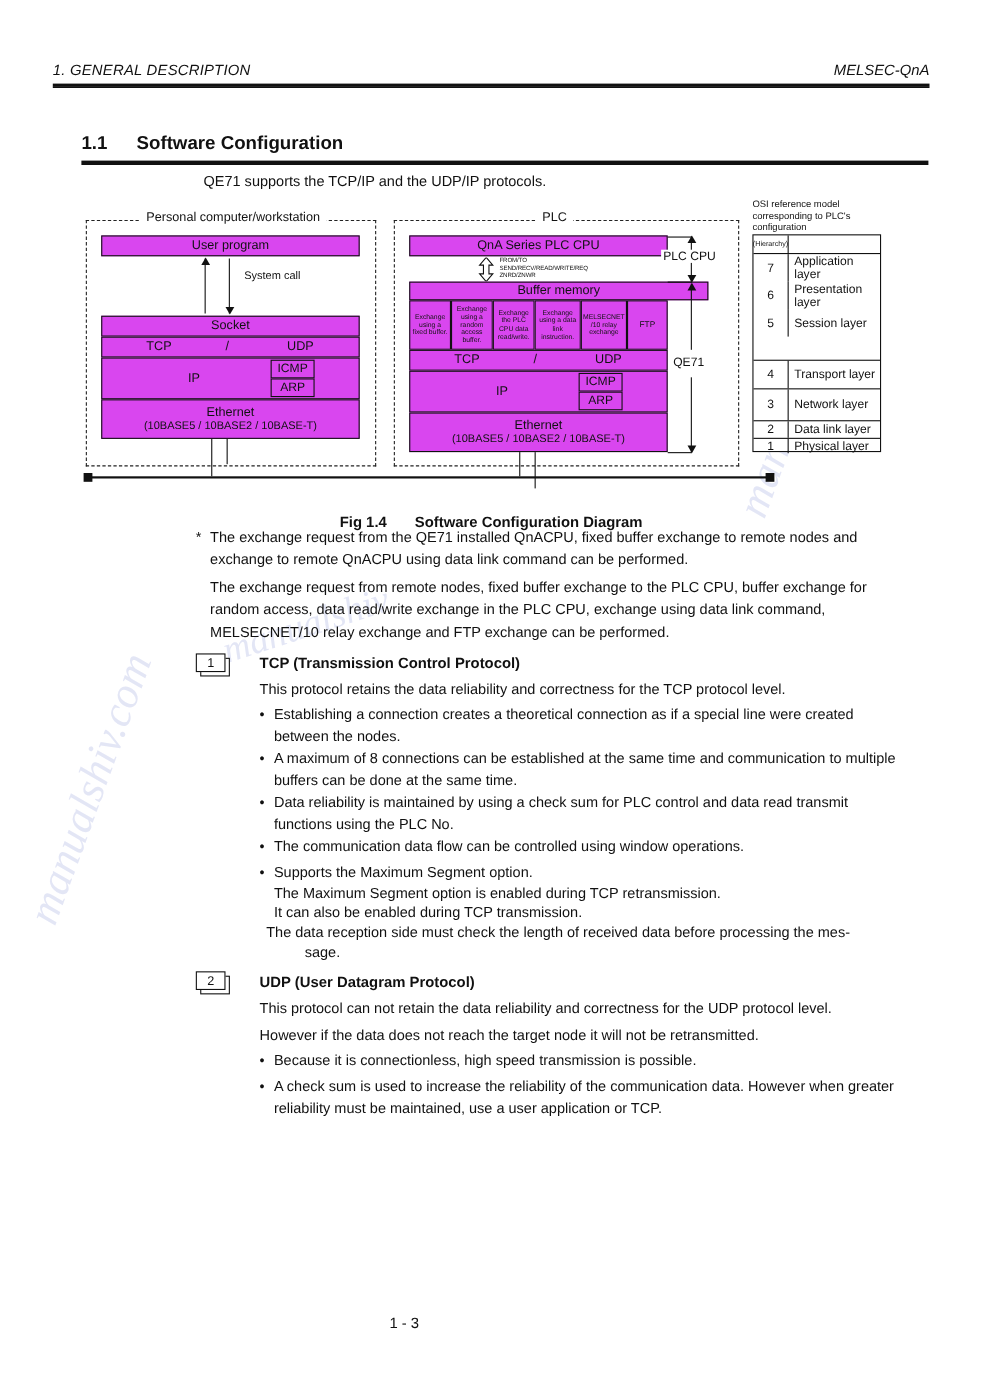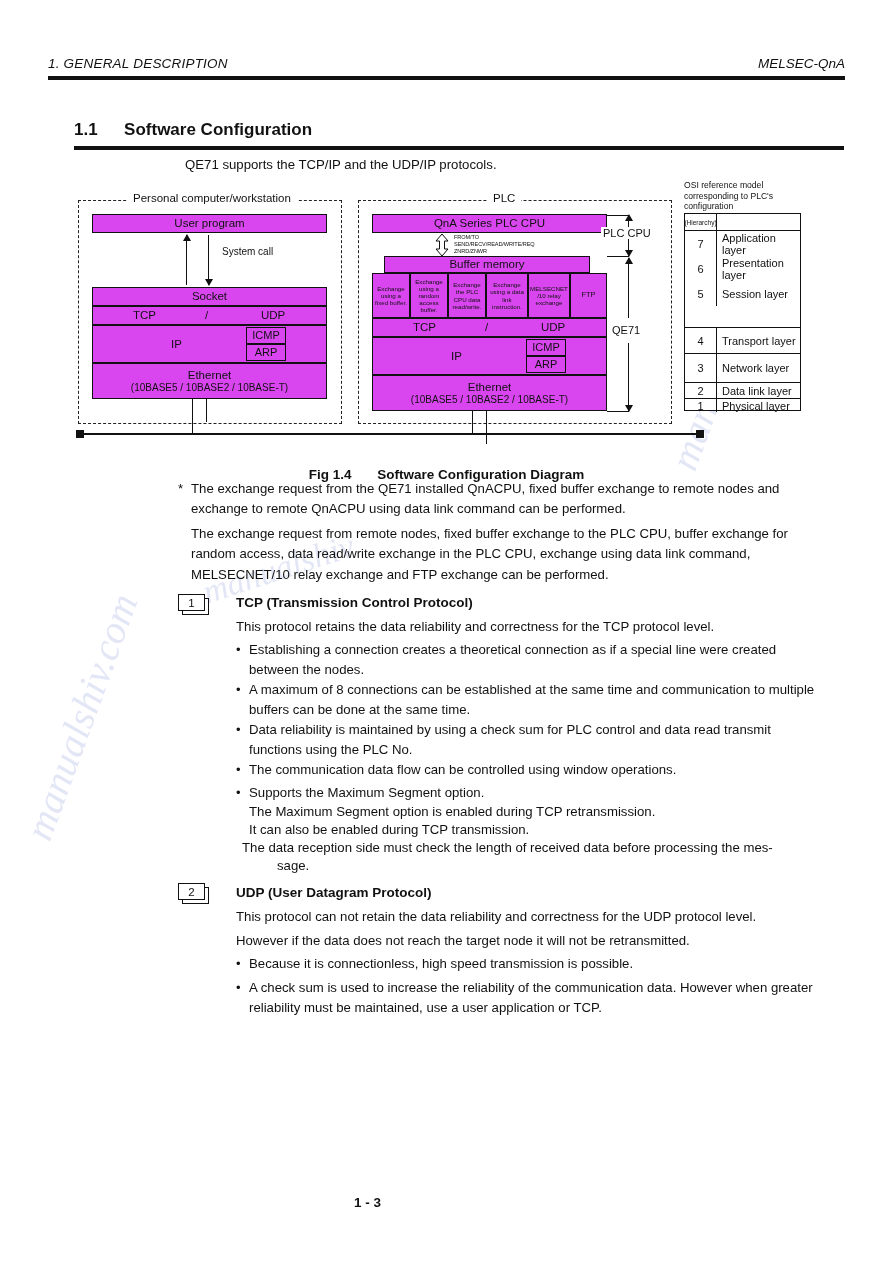--- a/index.html
+++ b/index.html
@@ -92,21 +92,21 @@
                    border:1px solid #111;background:#fff;
                    display:flex;align-items:center;justify-content:center;
                    font-size:11.5px;}
   .subhead{position:absolute;font-weight:bold;font-size:13.5px;}
 
   .bullet{position:absolute;font-size:13.2px;line-height:1.55;}
   .bullet .dot{position:absolute;left:0;top:0;font-size:13px;}
   .bullet .btxt{display:block;margin-left:13px;}
 
   .footer{position:absolute;left:0;top:1195px;width:735px;text-align:center;
-          font-weight:bold;font-size:13.5px;}
+          font-weight:normal;font-size:13.5px;}
 </style>
 </head>
 <body>
 
 <div class="page">
 
   <div class="watermark">
     <div class="wm-text wm1">manualshiv.com</div>
     <div class="wm-text wm2">manualshiv.com</div>
     <div class="wm-text wm3">manualshiv</div>
@@ -166,21 +166,21 @@
 
     <div class="sbox" style="left:302px;top:26px;width:235px;height:19px;">QnA Series PLC CPU</div>
 
     <svg style="position:absolute;left:364px;top:46px;" width="16" height="22">
       <path d="M8 0 L14 7 L10.5 7 L10.5 15 L14 15 L8 22 L2 15 L5.5 15 L5.5 7 L2 7 Z" fill="#fff" stroke="#111" stroke-width="1"></path>
     </svg>
     <div class="lbl-xs" style="left:384px;top:46px;">FROM/TO</div>
     <div class="lbl-xs" style="left:384px;top:53px;">SEND/RECV/READ/WRITE/REQ</div>
     <div class="lbl-xs" style="left:384px;top:60px;">ZNRD/ZNWR</div>
 
-    <div class="sbox" style="left:302px;top:68px;width:206px;height:17px;margin-left:12px;">Buffer memory</div>
+    <div class="sbox" style="left:302px;top:68px;width:272px;height:17px;">Buffer memory</div>
 
     <div class="sbox tiny" style="left:302px;top:85px;width:38px;height:45px;">Exchange using a fixed buffer.</div>
     <div class="sbox tiny" style="left:340px;top:85px;width:38px;height:45px;">Exchange using a random access buffer.</div>
     <div class="sbox tiny" style="left:378px;top:85px;width:38px;height:45px;">Exchange the PLC CPU data read/write.</div>
     <div class="sbox tiny" style="left:416px;top:85px;width:42px;height:45px;">Exchange using a data link instruction.</div>
     <div class="sbox tiny" style="left:458px;top:85px;width:42px;height:45px;">MELSECNET /10 relay exchange</div>
     <div class="sbox tiny" style="left:500px;top:85px;width:37px;height:45px;font-size:7.5px;">FTP</div>
 
     <div class="sbox" style="left:302px;top:130px;width:235px;height:19px;">
       <span style="position:absolute;left:40px;">TCP</span>

